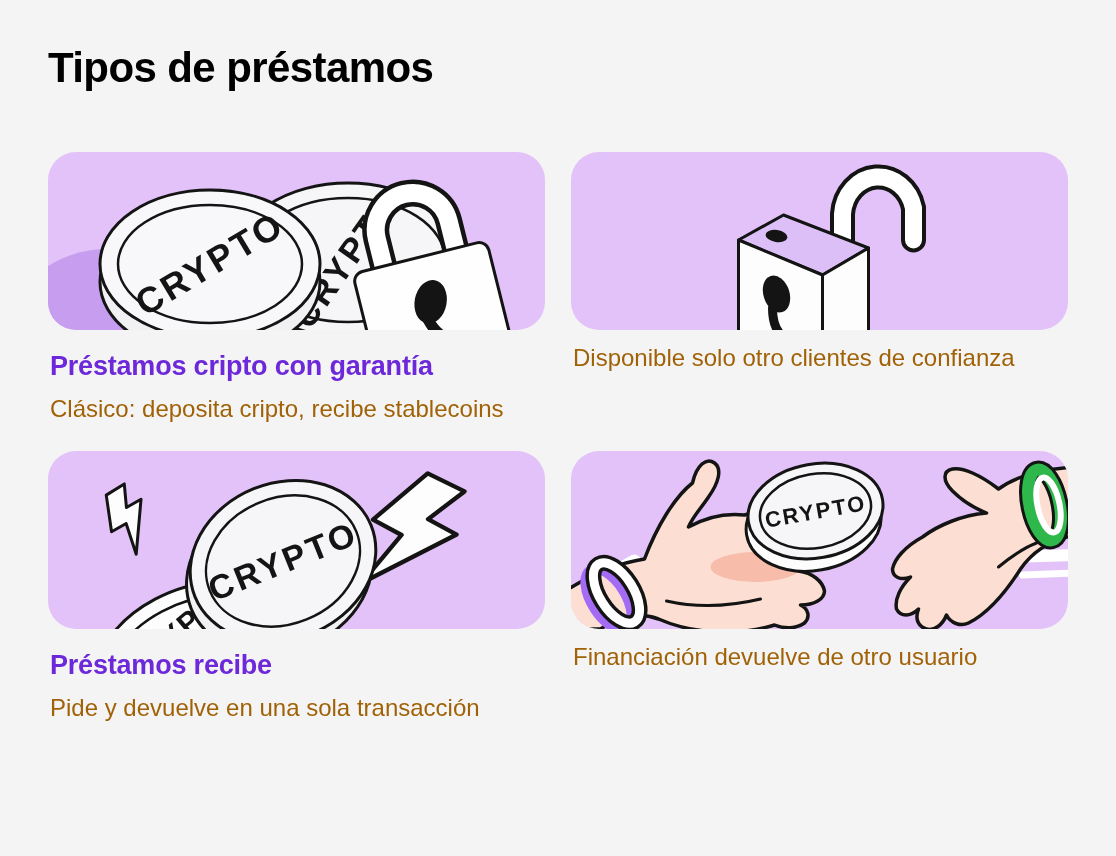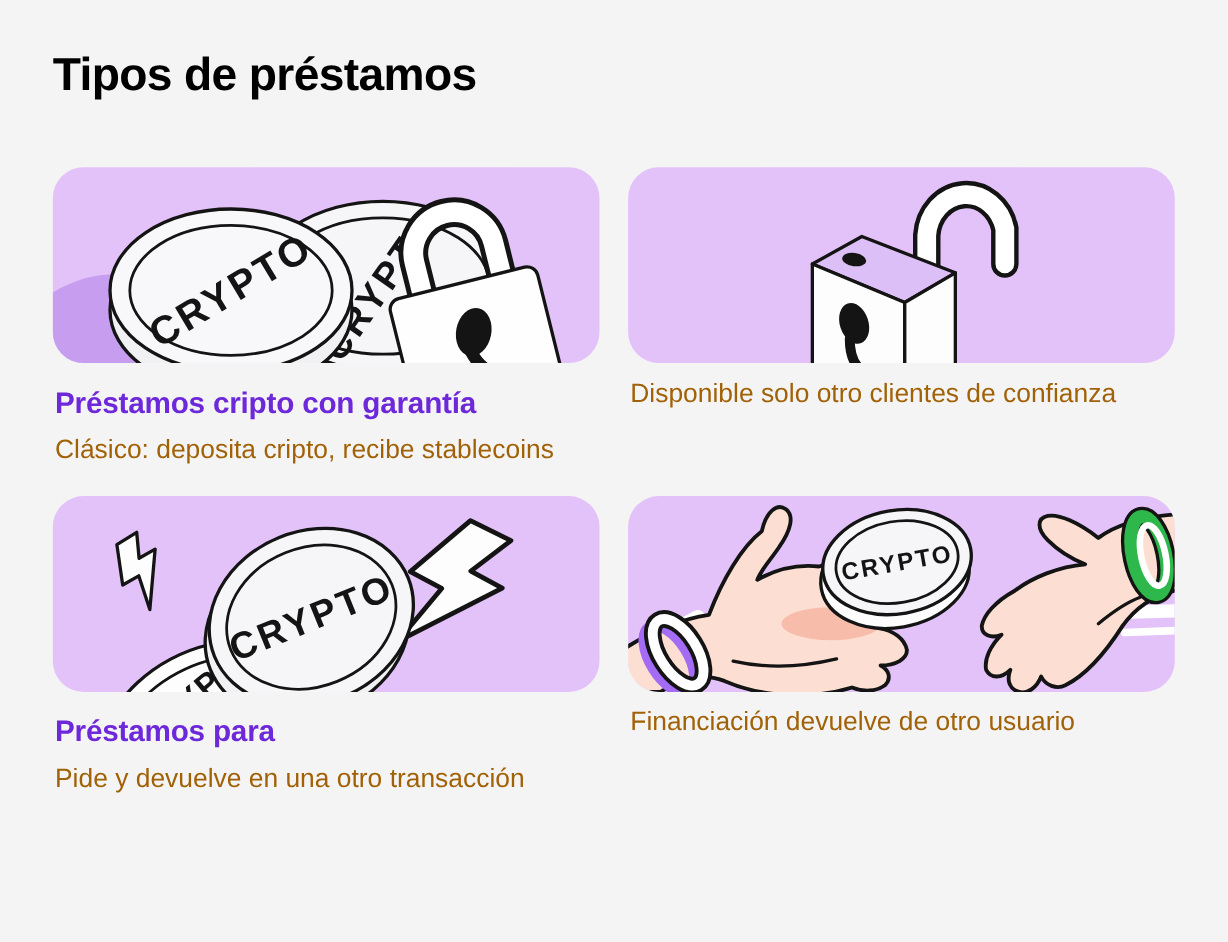--- a/index.html
+++ b/index.html
@@ -124,22 +124,22 @@
           <path d="M 212 196 L 292 98" stroke="#fdfdfe" stroke-width="18" stroke-linecap="round" fill="none"></path>
 
           <g transform="rotate(-22 235 110)">
             <ellipse cx="227" cy="120" rx="95" ry="78" fill="#f1f0f3" class="ink" stroke-width="3"></ellipse>
             <ellipse cx="235" cy="110" rx="95" ry="78" fill="#f6f5f7" class="ink" stroke-width="3"></ellipse>
             <ellipse cx="235" cy="110" rx="79" ry="63" fill="none" class="ink" stroke-width="2.5"></ellipse>
             <text class="coin-text" x="235" y="122" font-size="34" letter-spacing="3" text-anchor="middle">CRYPTO</text>
           </g>
         </svg>
       </div>
-      <h2 class="card-title">Préstamos para</h2>
-      <p class="card-desc">Pide y devuelve en una otro transacción</p>
+      <h2 class="card-title">Préstamos recibe</h2>
+      <p class="card-desc">Pide y devuelve en una sola transacción</p>
     </div>
 
     <div class="card">
       <div class="card-image">
         <svg viewBox="0 0 498 178" preserveAspectRatio="xMidYMid slice">
 
           <g>
             <path d="M -12 152 L 64 110" stroke="#ffffff" stroke-width="13" stroke-linecap="round" fill="none"></path>
             <path d="M -12 172 L 36 146" stroke="#ffffff" stroke-width="9" stroke-linecap="round" fill="none"></path>
             <path d="M 440 106 L 506 104" stroke="#ffffff" stroke-width="12" stroke-linecap="round" fill="none"></path>

